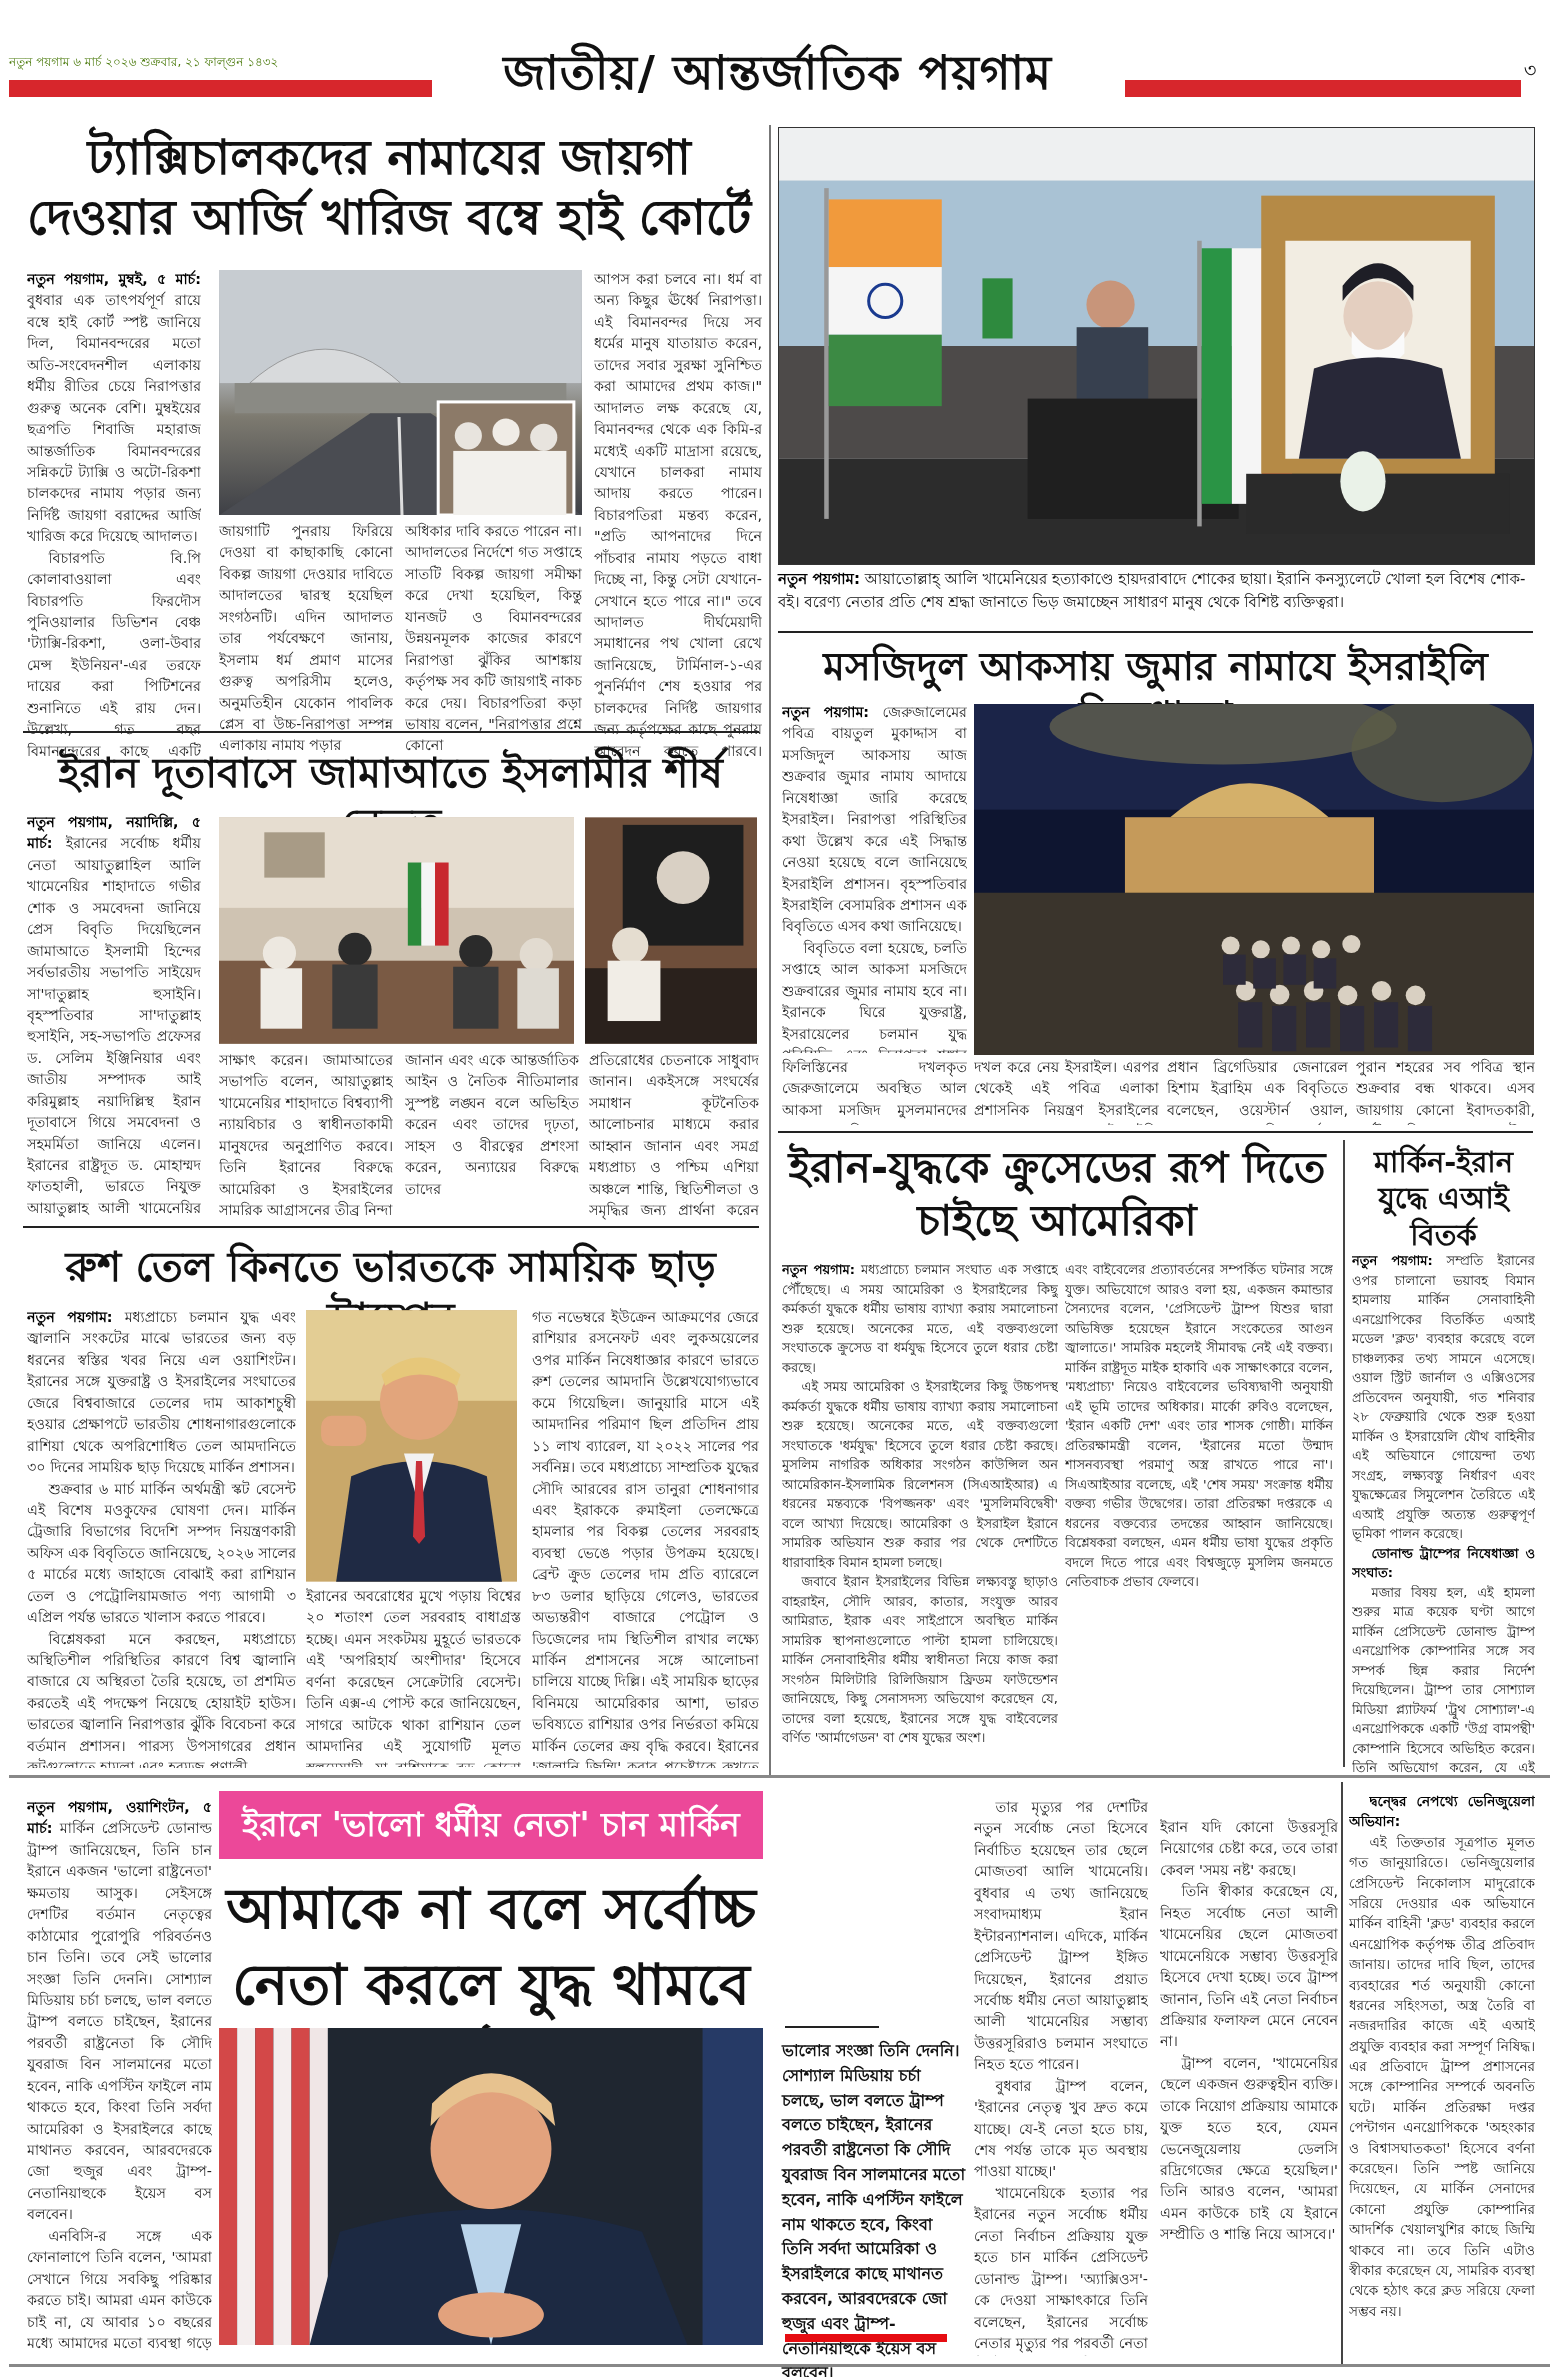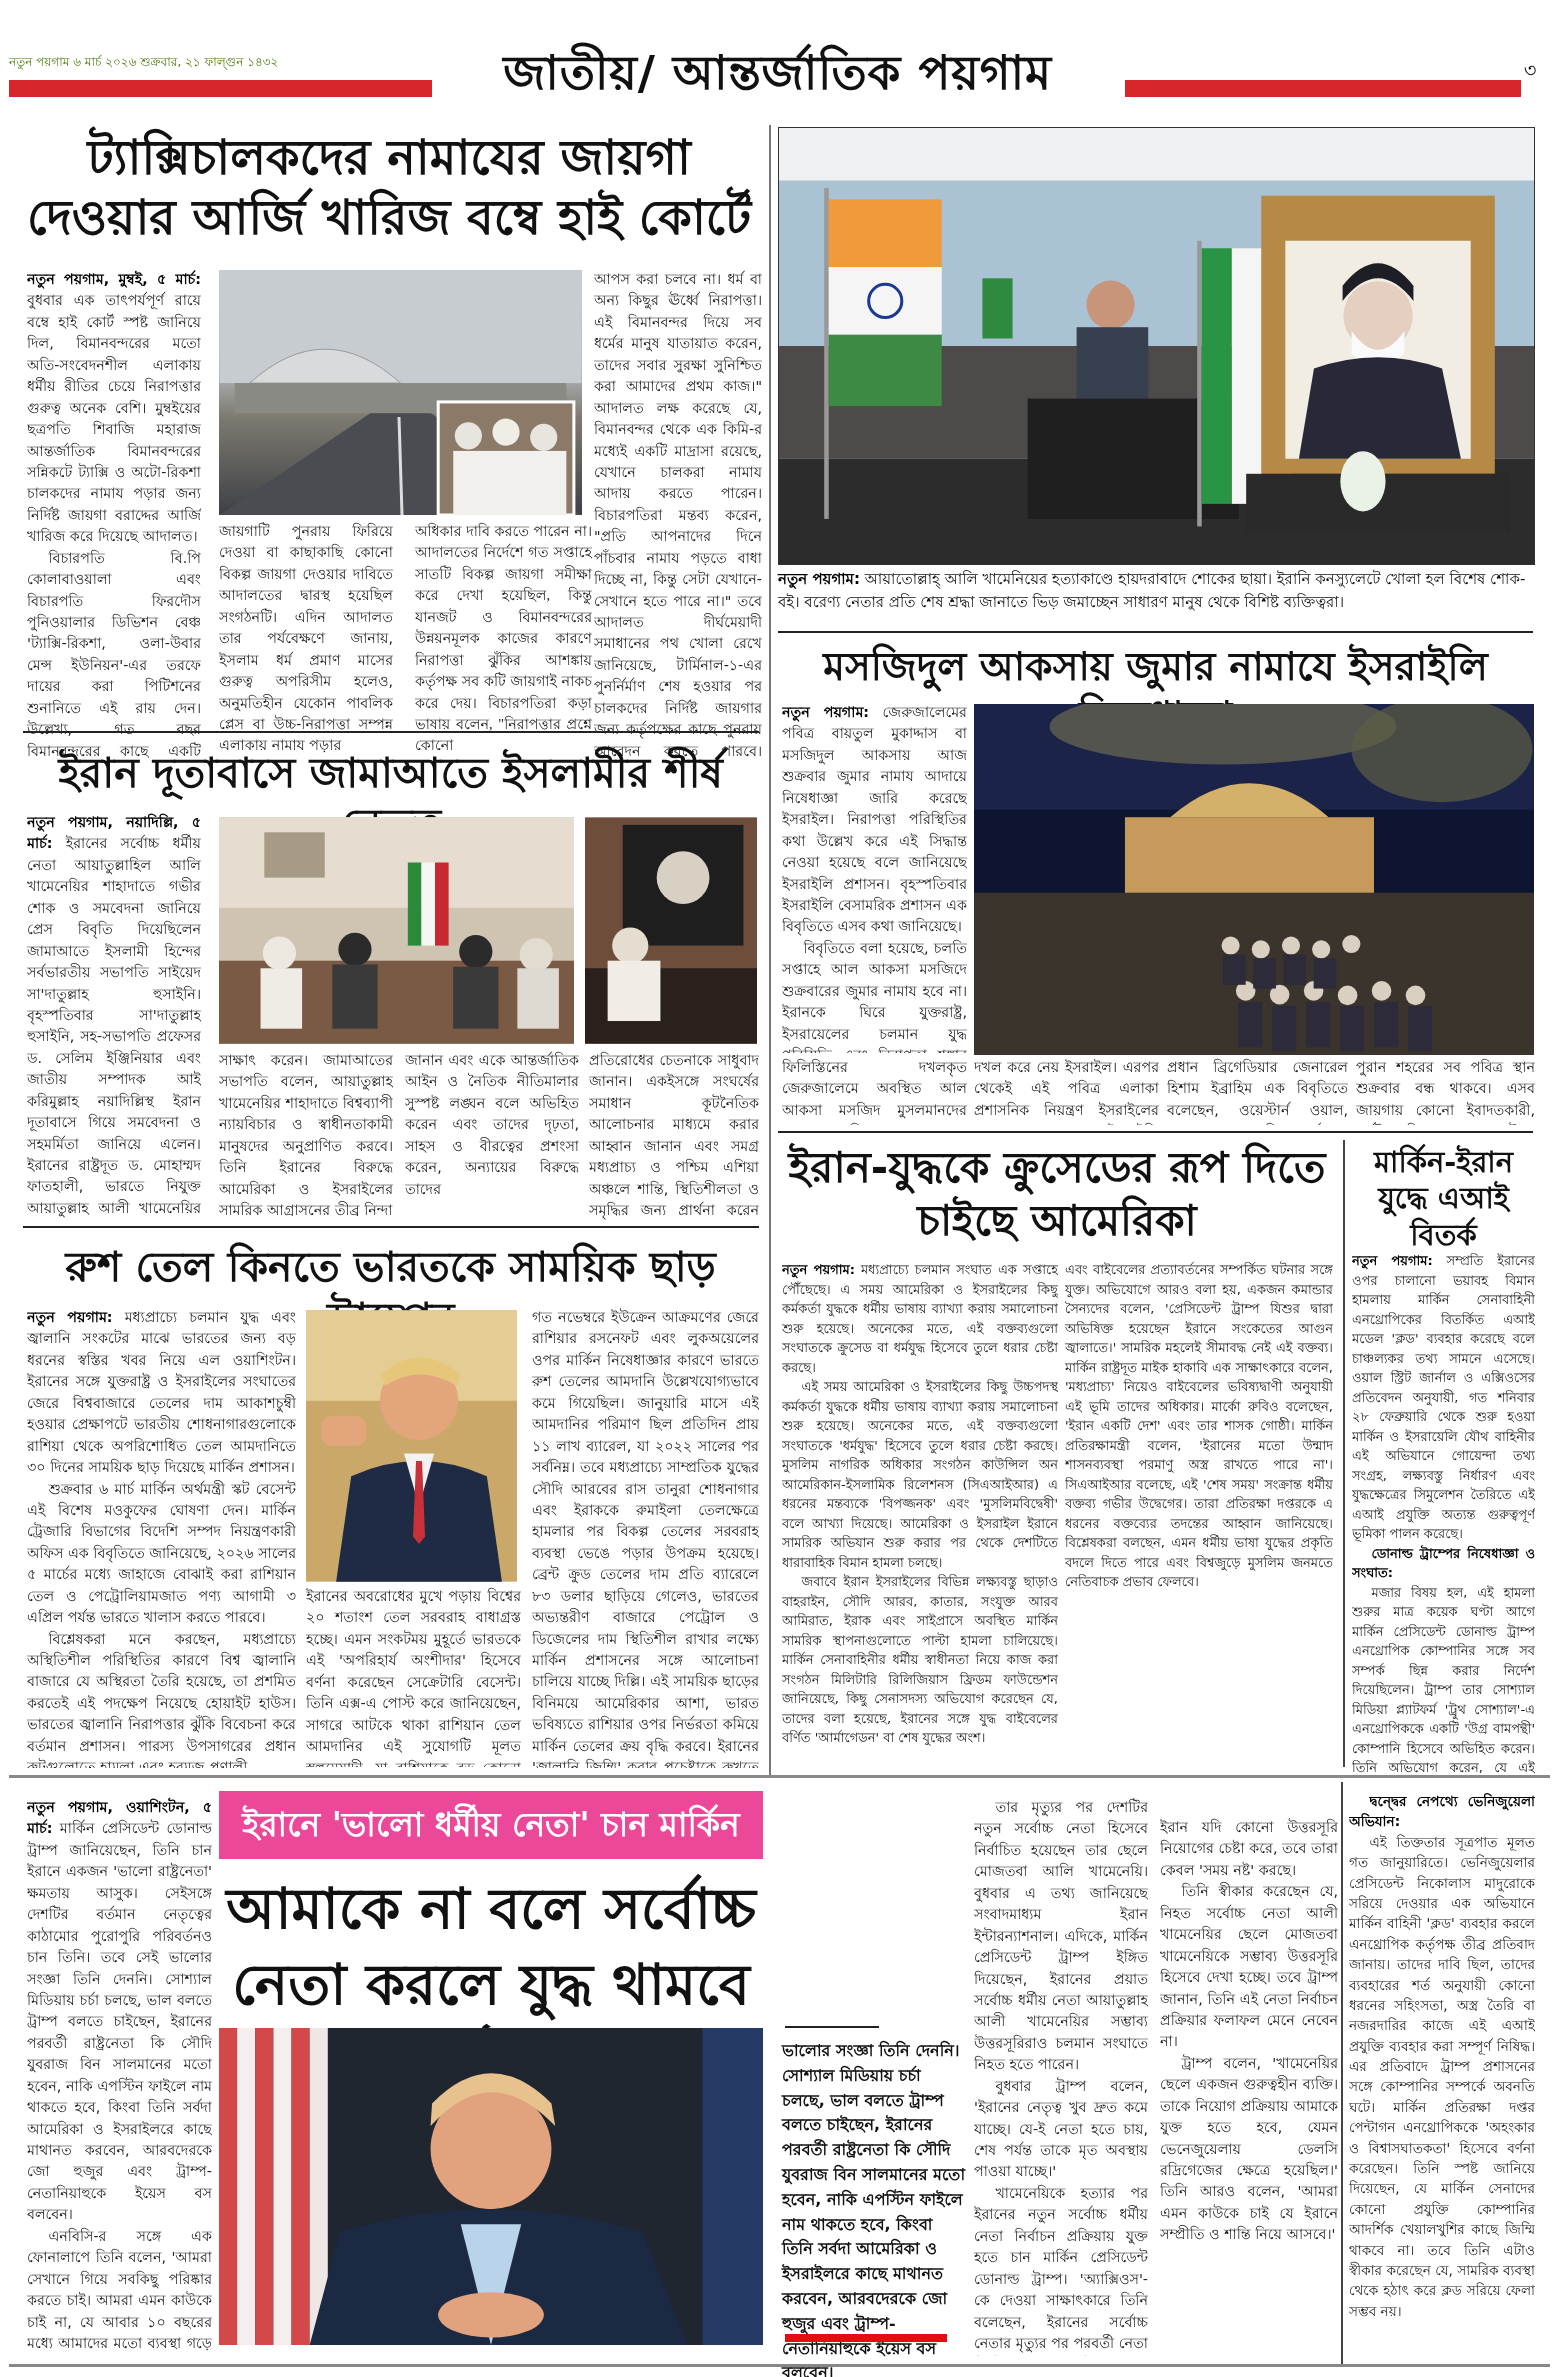--- a/index.html
+++ b/index.html
@@ -51,21 +51,21 @@
     <rect x="290" y="175" width="180" height="150" fill="#8c7a68" stroke="#fff" stroke-width="4"></rect>
     <circle cx="330" cy="220" r="18" fill="#e8e4de"></circle>
     <circle cx="380" cy="215" r="18" fill="#f0ece6"></circle>
     <circle cx="430" cy="222" r="18" fill="#e8e4de"></circle>
     <rect x="310" y="240" width="150" height="85" fill="#f2f0ec"></rect>
   </svg>
 </div>
 <div class="abs col" style="left:219px;top:521px;width:174px;height:238px;">
   <p class="first">জায়গাটি পুনরায় ফিরিয়ে দেওয়া বা কাছাকাছি কোনো বিকল্প জায়গা দেওয়ার দাবিতে আদালতের দ্বারস্থ হয়েছিল সংগঠনটি। এদিন আদালত তার পর্যবেক্ষণে জানায়, ইসলাম ধর্ম প্রমাণ মাসের গুরুত্ব অপরিসীম হলেও, অনুমতিহীন যেকোন পাবলিক প্লেস বা উচ্চ-নিরাপত্তা সম্পন্ন এলাকায় নামায পড়ার</p>
 </div>
-<div class="abs col" style="left:415px;top:521px;width:177px;height:238px;font-family:Liberation Serif, serif;">
+<div class="abs col" style="left:405px;top:521px;width:177px;height:238px;">
   <p class="first">অধিকার দাবি করতে পারেন না। আদালতের নির্দেশে গত সপ্তাহে সাতটি বিকল্প জায়গা সমীক্ষা করে দেখা হয়েছিল, কিন্তু যানজট ও বিমানবন্দরের উন্নয়নমূলক কাজের কারণে নিরাপত্তা ঝুঁকির আশঙ্কায় কর্তৃপক্ষ সব কটি জায়গাই নাকচ করে দেয়। বিচারপতিরা কড়া ভাষায় বলেন, "নিরাপত্তার প্রশ্নে কোনো</p>
 </div>
 <div class="abs col" style="left:594px;top:269px;width:168px;height:491px;">
   <p class="first">আপস করা চলবে না। ধর্ম বা অন্য কিছুর ঊর্ধ্বে নিরাপত্তা। এই বিমানবন্দর দিয়ে সব ধর্মের মানুষ যাতায়াত করেন, তাদের সবার সুরক্ষা সুনিশ্চিত করা আমাদের প্রথম কাজ।" আদালত লক্ষ করেছে যে, বিমানবন্দর থেকে এক কিমি-র মধ্যেই একটি মাদ্রাসা রয়েছে, যেখানে চালকরা নামায আদায় করতে পারেন। বিচারপতিরা মন্তব্য করেন, "প্রতি আপনাদের দিনে পাঁচবার নামায পড়তে বাধা দিচ্ছে না, কিন্তু সেটা যেখানে-সেখানে হতে পারে না।" তবে আদালত দীর্ঘমেয়াদী সমাধানের পথ খোলা রেখে জানিয়েছে, টার্মিনাল-১-এর পুনর্নির্মাণ শেষ হওয়ার পর চালকদের নির্দিষ্ট জায়গার জন্য কর্তৃপক্ষের কাছে পুনরায় আবেদন করতে পারবে। আপাতত জনস্বার্থ ও জাতীয় নিরাপত্তার স্বার্থে এই দাবি মানা সম্ভব নয় বলেই জানিয়ে দিল বম্বে হাই কোর্ট।</p>
 </div>
 <div class="abs hrule" style="left:22.7px;top:731px;width:736px;"></div>
 
 <div class="abs hl" style="left:22.7px;top:748px;width:736px;font-size:41px;">ইরান দূতাবাসে জামাআতে ইসলামীর শীর্ষ নেতৃত্ব</div>
 <div class="abs col" style="left:27px;top:812px;width:174px;height:408px;">
   <p class="first"><span class="lead">নতুন পয়গাম, নয়াদিল্লি, ৫ মার্চ:</span> <span>ইরানের সর্বোচ্চ ধর্মীয় নেতা আয়াতুল্লাহিল আলি খামেনেয়ির শাহাদাতে গভীর শোক ও সমবেদনা জানিয়ে প্রেস বিবৃতি দিয়েছিলেন জামাআতে ইসলামী হিন্দের সর্বভারতীয় সভাপতি সাইয়েদ সা'দাতুল্লাহ হুসাইনি। বৃহস্পতিবার সা'দাতুল্লাহ হুসাইনি, সহ-সভাপতি প্রফেসর ড. সেলিম ইঞ্জিনিয়ার এবং জাতীয় সম্পাদক আই করিমুল্লাহ নয়াদিল্লিস্থ ইরান দূতাবাসে গিয়ে সমবেদনা ও সহমর্মিতা জানিয়ে এলেন। ইরানের রাষ্ট্রদূত ড. মোহাম্মদ ফাতহালী, ভারতে নিযুক্ত আয়াতুল্লাহ আলী খামেনেয়ির প্রতিনিধি আয়াতুল্লাহ ড. আবদুল মজিদ হাকিম এলাহী এবং উপ-প্রতিনিধি হুজ্জাতুল ইসলাম আগা জিয়াই-এর সঙ্গে</span></p>

